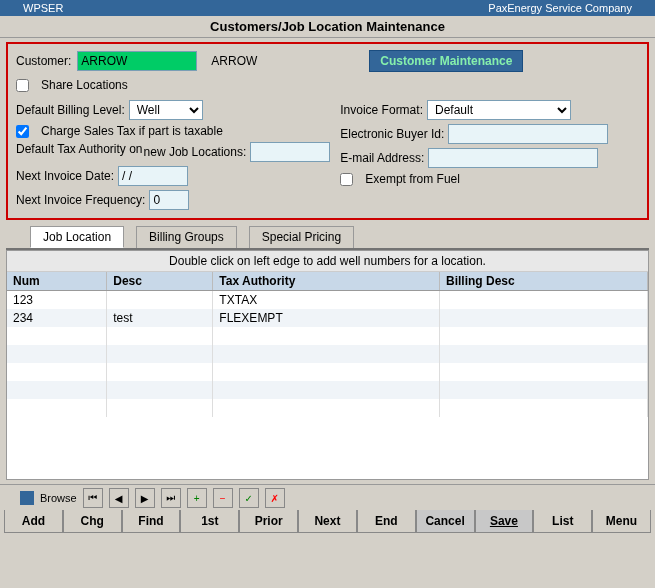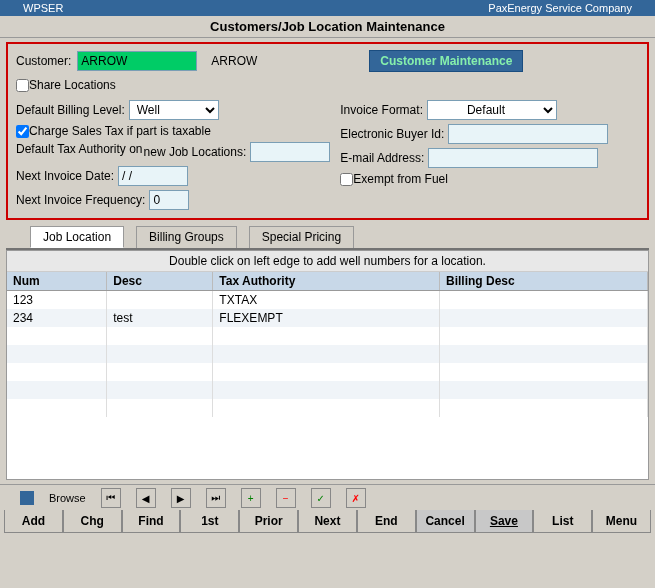--- a/index.html
+++ b/index.html
@@ -71,21 +71,21 @@
       color: #86efac;
       border: 1px solid #1a4d80;
       padding: 3px 10px;
       font-size: 12px;
       cursor: pointer;
       font-weight: bold;
     }
     .checkbox-label {
       display: flex;
       align-items: center;
-      gap: 0;
+      gap: 12px;
       font-size: 12px;
       justify-content: space-between;
     }
     .form-grid {
       display: grid;
       grid-template-columns: 1fr 1fr;
       gap: 3px 10px;
     }
     .form-row {
       display: flex;
@@ -211,21 +211,21 @@
         <input type="checkbox" style="">
         <span>Share Locations</span>
       </label>
     </div>
 
     <div class="form-grid">
 
       <div>
         <div class="form-row" style="margin-bottom:4px;">
           <span class="label">Default Billing Level:</span>
-          <select class="input-field" style="width:90px;">
+          <select class="input-field" style="width:74px;">
             <option>Well</option>
             <option>Job Location</option>
             <option>Customer</option>
           </select>
         </div>
         <div class="form-row" style="margin-bottom:4px;">
           <label class="checkbox-label">
             <input type="checkbox" checked="" style="">
             <span>Charge Sales Tax if part is taxable</span>
           </label>
@@ -245,21 +245,21 @@
         </div>
         <div class="form-row" style="margin-bottom:2px;">
           <span class="label">Next Invoice Frequency:</span>
           <input class="input-field light-blue" type="text" style="width: 40px;" value="0">
         </div>
       </div>
 
       <div>
         <div class="form-row" style="margin-bottom:4px;">
           <span class="label">Invoice Format:</span>
-          <select class="input-field" style="width:130px;text-align:center;">
+          <select class="input-field" style="width:144px;">
             <option>Default</option>
             <option>Custom</option>
           </select>
         </div>
         <div class="form-row" style="margin-bottom:4px;">
           <span class="label">Electronic Buyer Id:</span>
           <input class="input-field light-blue" type="text" style="width: 160px;" value="">
         </div>
         <div class="form-row" style="margin-bottom:4px;">
           <span class="label">E-mail Address:</span>
@@ -335,21 +335,21 @@
             <td></td>
             <td></td>
           </tr>
       </tbody>
     </table>
   </div>
 
 </div>
 
 <div style="background:#d4d0c8; border-top:1px solid #999; padding:3px 4px;">
-  <div style="display:flex; align-items:center; gap:15px; margin-bottom:2px;padding-left:16px;">
+  <div style="display:flex; align-items:center; gap:6px; margin-bottom:2px;padding-left:16px;">
     <span class="browse-icon"></span>
     <span style="font-size:11px;">Browse</span>
     <div class="nav-btn">⏮</div>
     <div class="nav-btn">◀</div>
     <div class="nav-btn">▶</div>
     <div class="nav-btn">⏭</div>
     <div class="nav-btn" style="color:green;">+</div>
     <div class="nav-btn" style="color:red;">−</div>
     <div class="nav-btn" style="color:green;">✓</div>
     <div class="nav-btn" style="color:red;">✗</div>

